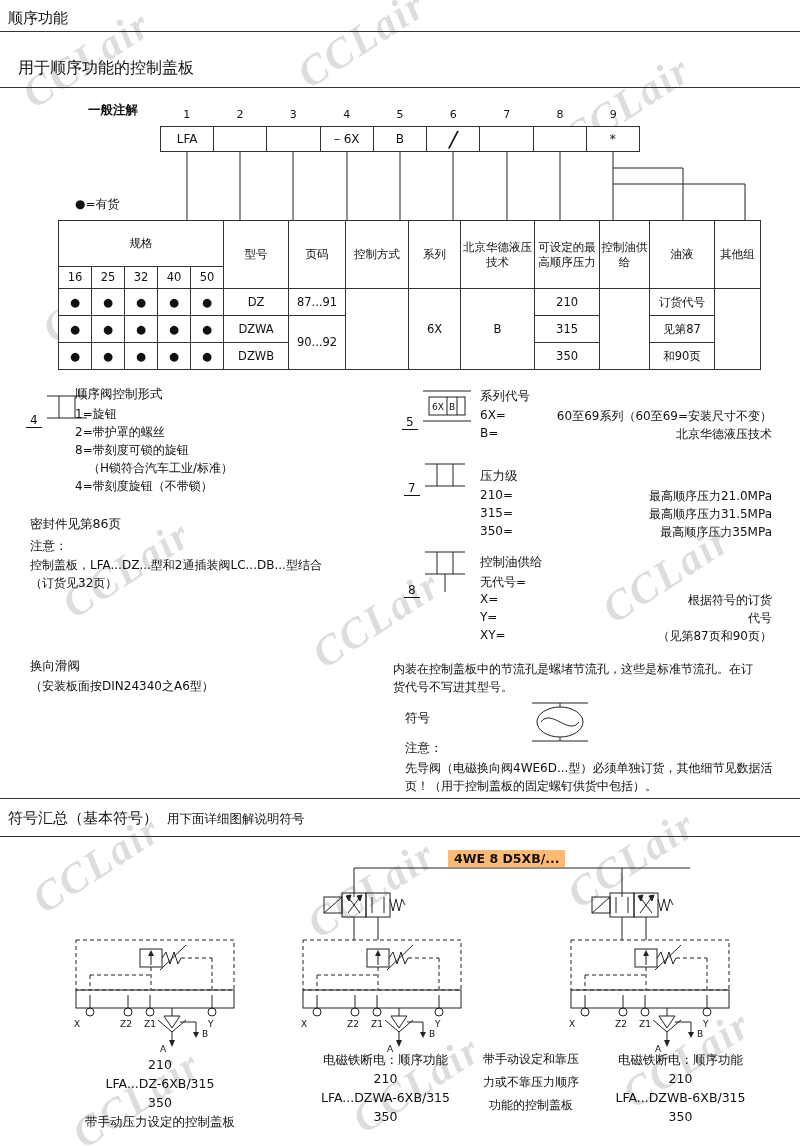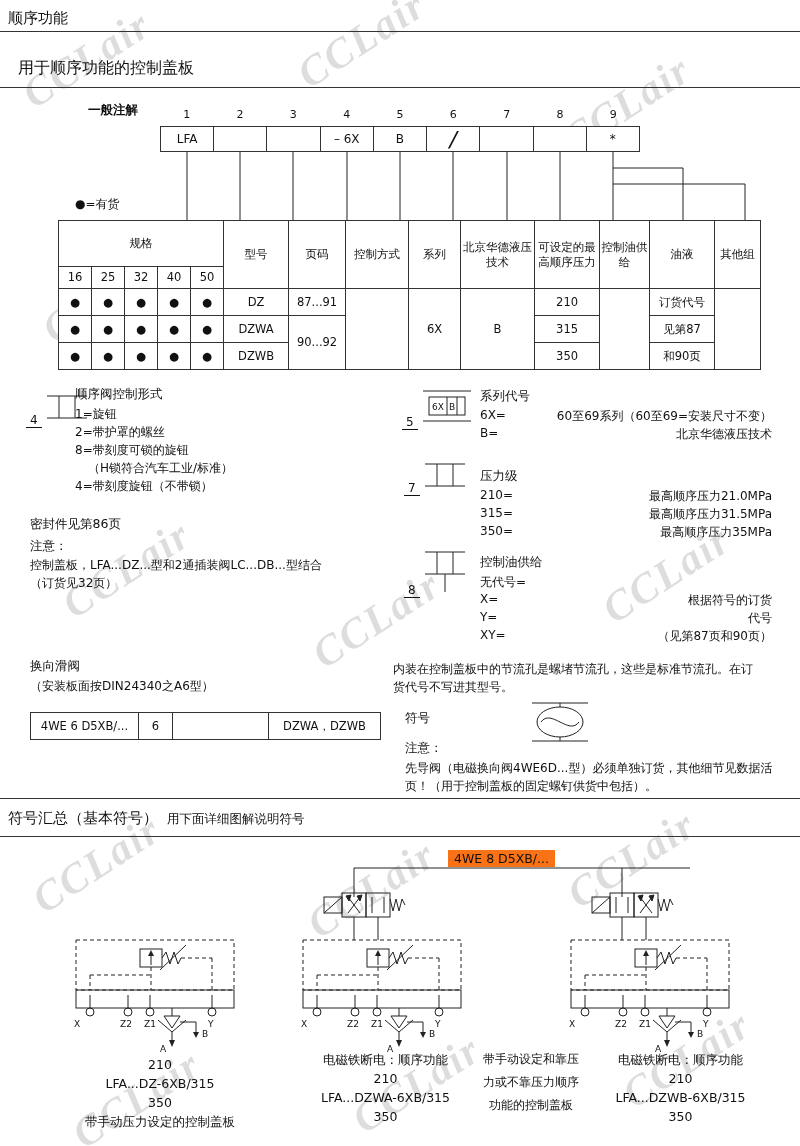--- a/index.html
+++ b/index.html
@@ -31,21 +31,21 @@
   
   .kv{position:absolute;left:480px;width:292px;display:flex;justify-content:space-between;font-size:12px;white-space:nowrap}
   
   .sym{position:absolute;z-index:2}
   .sym .n{display:inline-block;font-size:12px;border-bottom:1px solid #111;padding:0 4px;margin-bottom:2px}
   .ln{stroke:#222;stroke-width:1;fill:none}
   .dsh{stroke-dasharray:4 3}
   svg{overflow:visible}
   svg text{font-family:"DejaVu Sans",sans-serif;font-size:9px;fill:#111}
   .cap{position:absolute;text-align:center;font-size:12.5px;line-height:19px;z-index:2}
-  .lbl{position:absolute;background:#f97316;font-size:12.5px;font-weight:400;padding:1px 6px;z-index:3}
+  .lbl{position:absolute;background:#fdba74;font-size:12.5px;font-weight:700;padding:1px 6px;z-index:3}
 </style>
 </head>
 <body>
 
 <div class="wm" style="left:15px;top:35px">CCLair</div>
 <div class="wm" style="left:290px;top:15px">CCLair</div>
 <div class="wm" style="left:555px;top:80px">CCLair</div>
 <div class="wm" style="left:35px;top:270px">CCLair</div>
 <div class="wm" style="left:295px;top:300px">CCLair</div>
 <div class="wm" style="left:600px;top:265px">CCLair</div>
@@ -285,26 +285,20 @@
 <div class="t fg s125" style="left:30px;top:658px">换向滑阀</div>
 <div class="t fg s12" style="left:30px;top:678px">（安装板面按DIN24340之A6型）</div>
 <table class="fg" style="position:absolute;left:30px;top:712px;width:350px">
   <colgroup>
       <col style="width:108px">
       <col style="width:34px">
       <col style="width:96px">
       <col style="width:112px">
     </colgroup>
   <tbody>
-  <tr class="rd">
-    <td>4WE 6 D5XB/...</td>
-    <td>6</td>
-    <td></td>
-    <td>DZWA，DZWB</td>
-  </tr>
 </tbody>
   </table>
 
 <div class="wrap fg s12" style="left:393px;top:660px;width:368px;line-height:18px">内装在控制盖板中的节流孔是螺堵节流孔，这些是标准节流孔。在订货代号不写进其型号。</div>
 <div class="t fg s125" style="left:405px;top:710px">符号</div>
 <svg class="fg" style="position:absolute;left:528px;top:696px" width="64" height="52">
   <g class="ln">
     <line x1="4" y1="7" x2="60" y2="7"></line>
       <line x1="32" y1="7" x2="32" y2="11"></line>
     <ellipse cx="32" cy="26" rx="23" ry="15"></ellipse>

